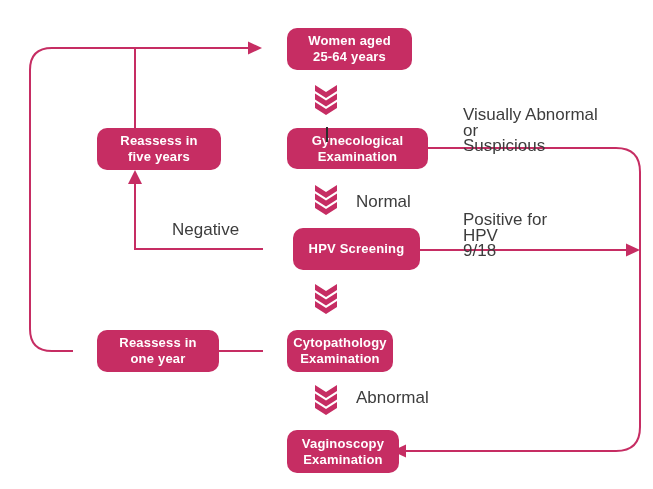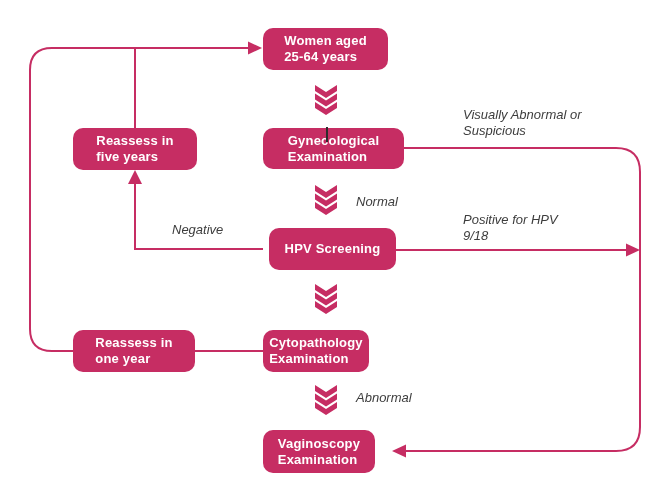--- a/index.html
+++ b/index.html
@@ -27,32 +27,32 @@
   }
   .wires polygon{
     fill:var(--accent);stroke:none;
   }
   .node{
     position:absolute;
     background:var(--accent);
     color:var(--box-text);
     border-radius:10px;
     display:flex;align-items:center;justify-content:center;
-    text-align:left;
+    text-align:center;
     font-weight:bold;
     font-size:13px;line-height:16px;
     white-space:pre-line;
     letter-spacing:.2px;
+    margin-left:24px;
   }
   .edge-label{
     position:absolute;
     color:var(--label-text);
-    font-size:13px;line-height:15.5px;
+    font-size:17px;line-height:15.5px;
     white-space:pre-line;
-    font-style:italic;
   }
   .chevron{
     position:absolute;width:22px;height:30px;
   }
   .chevron polygon{fill:var(--accent);}
   .caret-artifact{
     position:absolute;
     width:2px;height:15px;
     background:#2c2c2c;
   }

